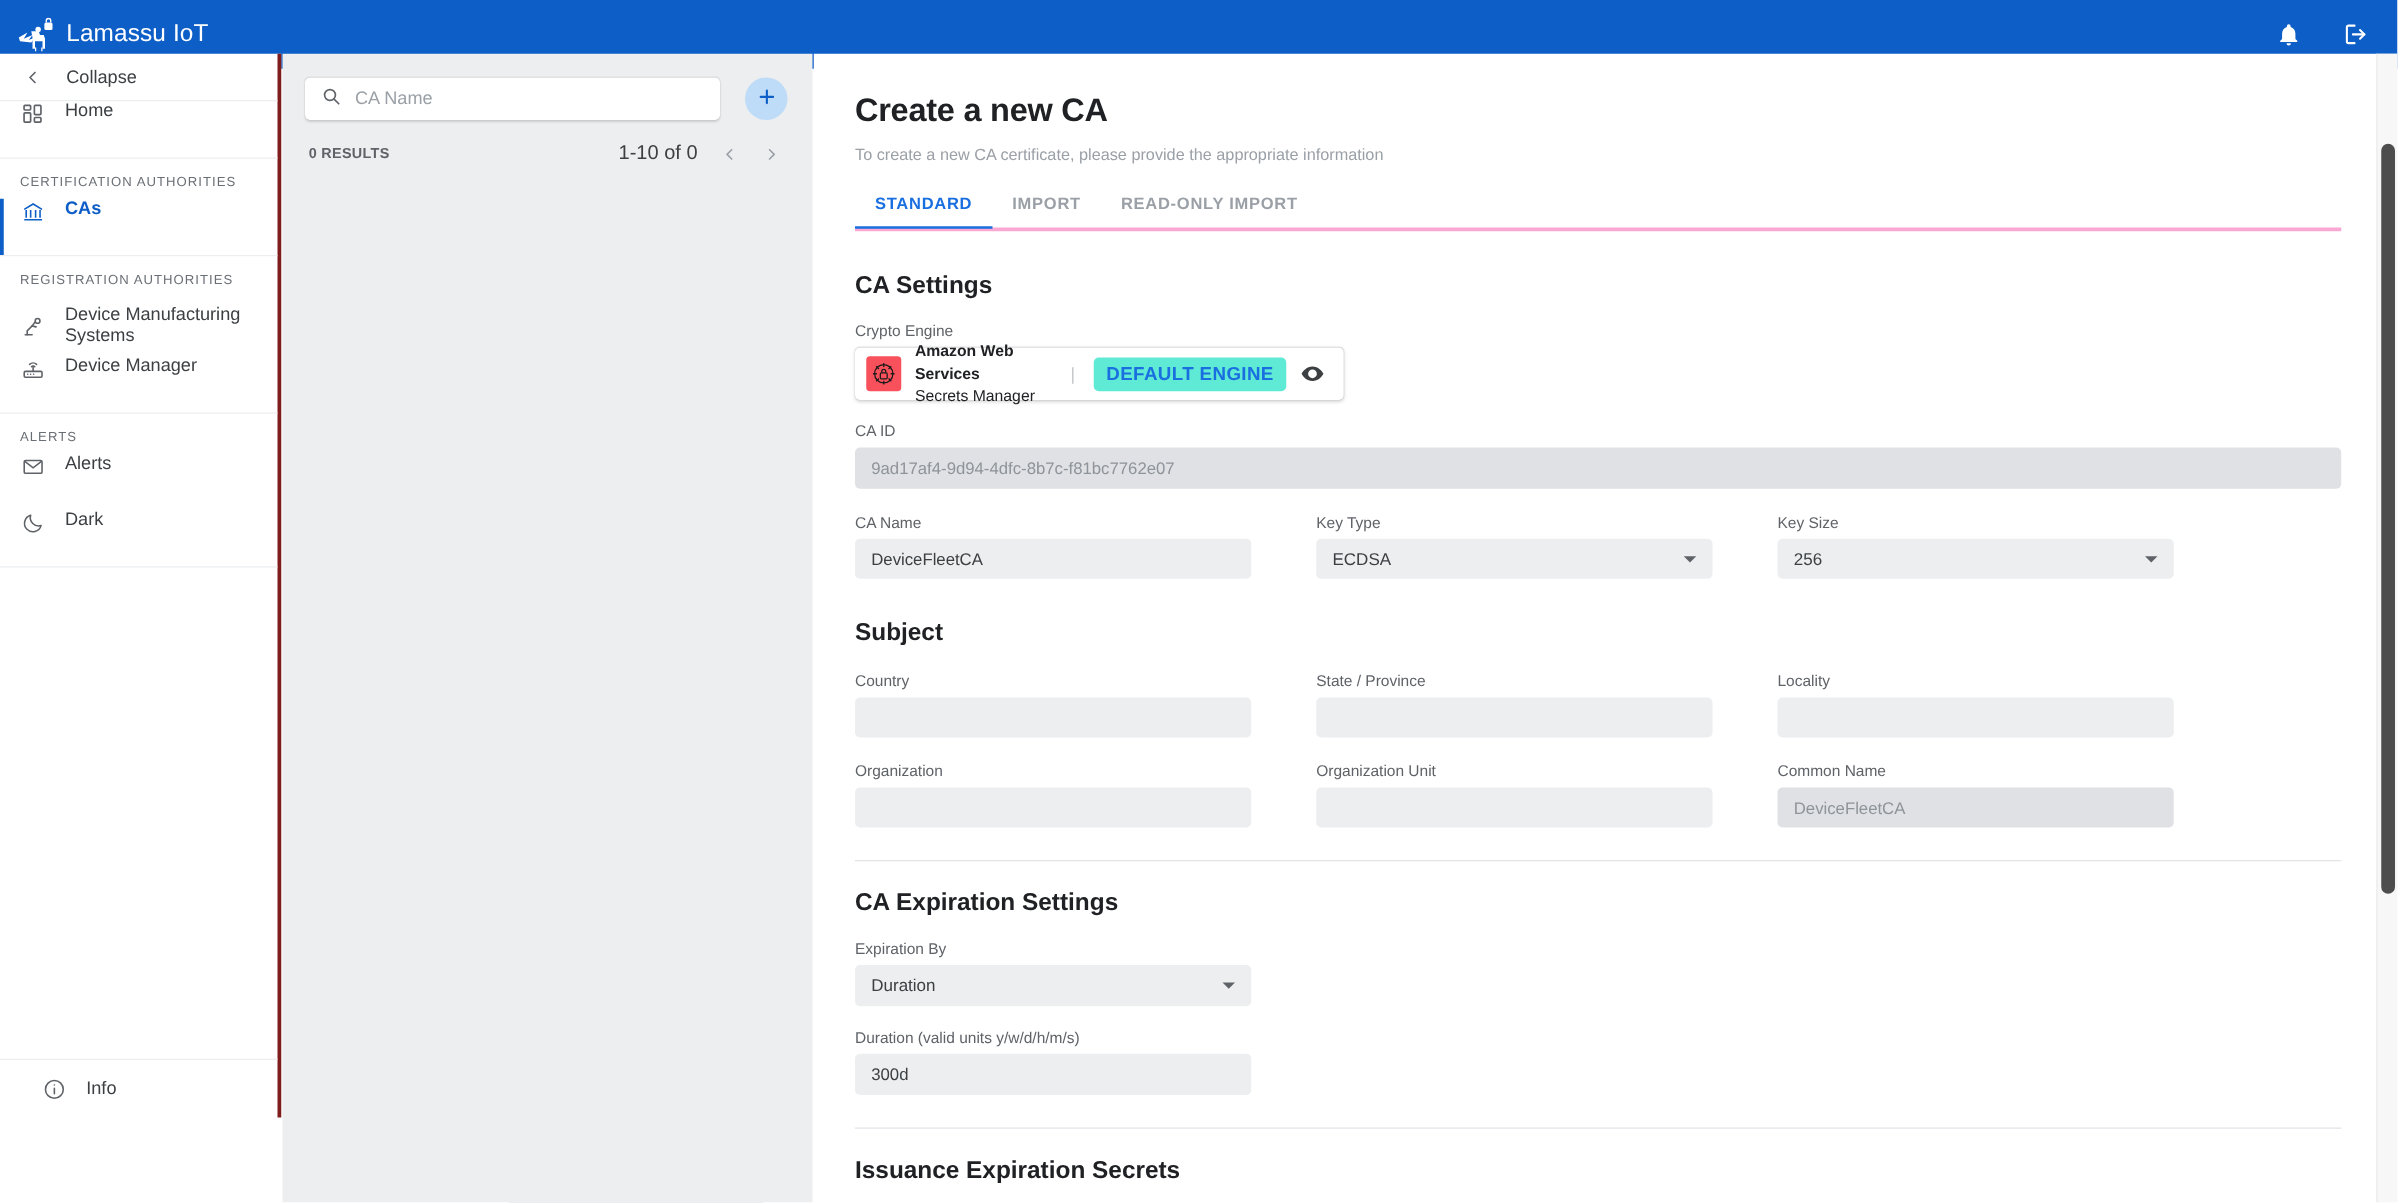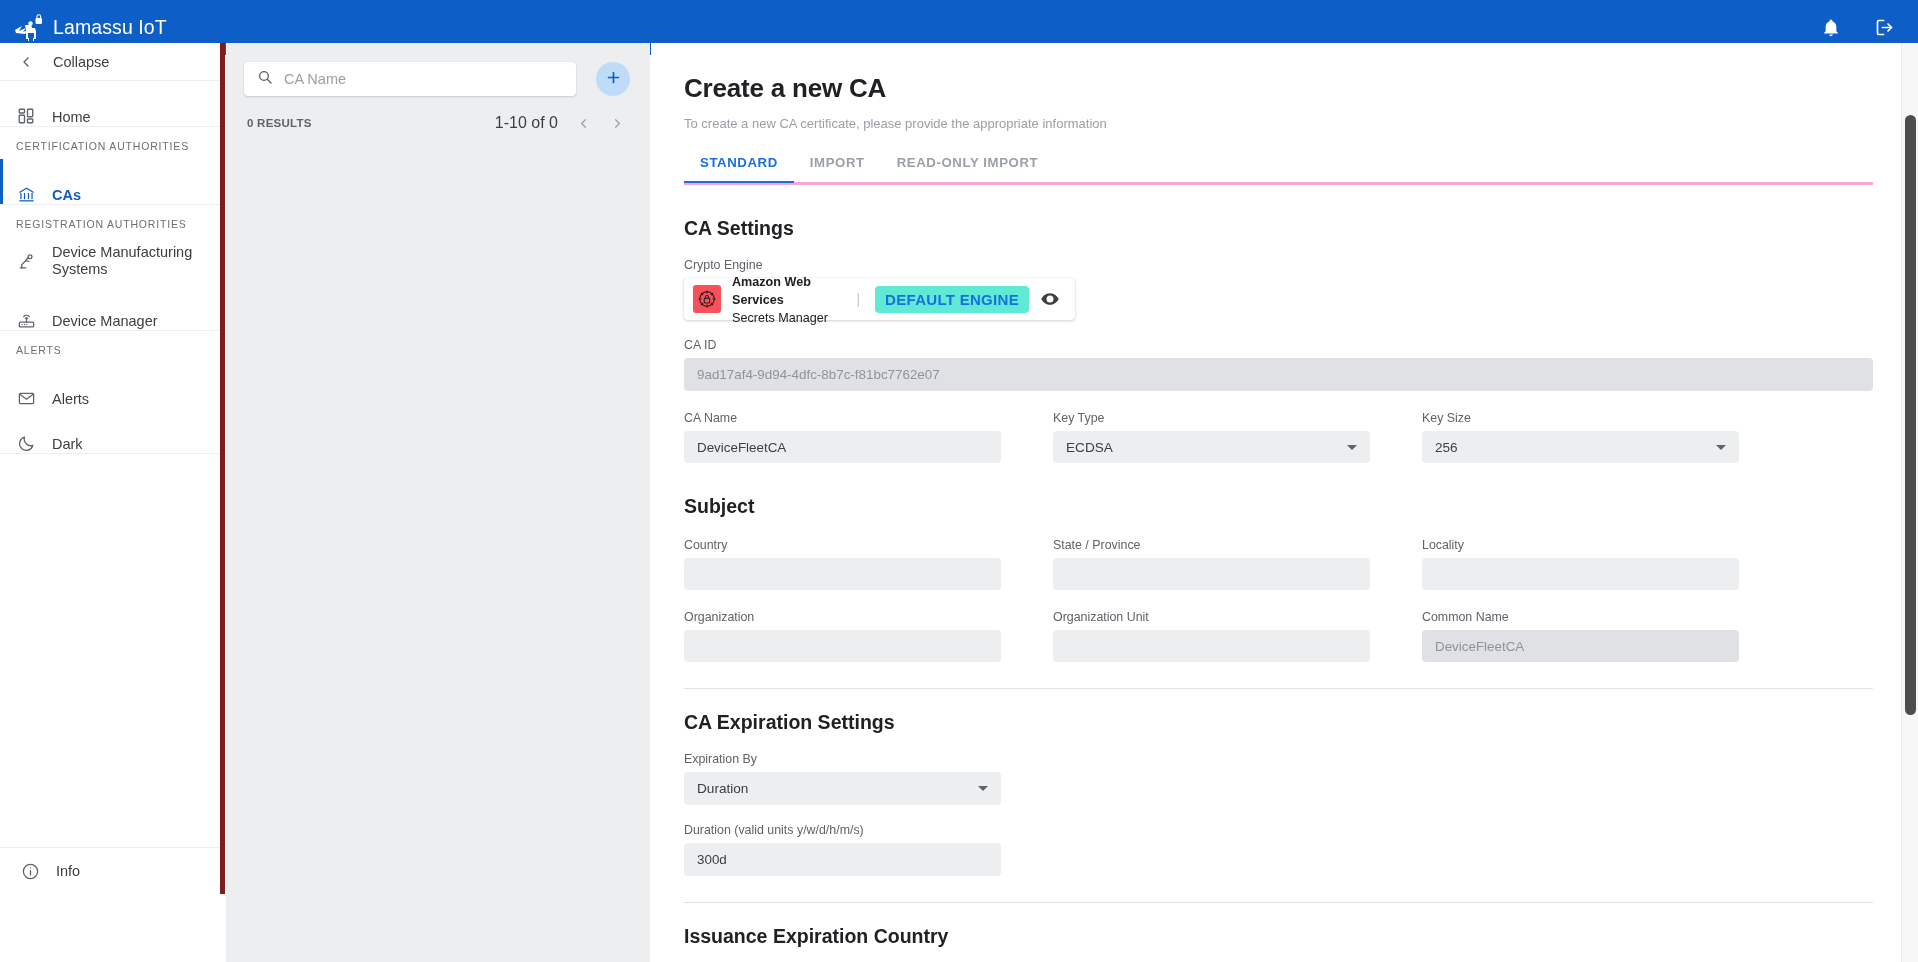--- a/index.html
+++ b/index.html
@@ -26,49 +26,49 @@
     margin-left: auto; display: flex; align-items: center; gap: 27px; padding-right: 21px;
   }
   .topbar-icon {
     width: 26px; height: 26px; display: flex; align-items: center; justify-content: center;
     cursor: pointer;
   }
 
   
   .sidebar {
     position: absolute; top: 43px; left: 0; width: 225px; height: 851px;
-    background: #ffffff; border-right: 5px solid #7f1d1d;
+    background: #ffffff; border-right: 3px solid #7f1d1d;
     display: flex; flex-direction: column;
   }
   .sb-collapse {
     height: 38px; display: flex; align-items: center; gap: 17px; padding-left: 16px;
     border-bottom: 1px solid #eceef0; cursor: pointer;
   }
   .sb-collapse .lbl { font-size: 14.5px; color: #3c4043; }
   .sb-row {
-    height: 45px; display: flex; align-items: flex-end; gap: 16px; padding-left: 16px;
+    height: 45px; display: flex; align-items: flex-start; gap: 16px; padding-left: 16px;
     cursor: pointer; position: relative; color: #3c4043; font-size: 14.5px;
   }
   .sb-row.tall { height: 48px; align-items: center; }
   .sb-row .lbl { line-height: 1.18; }
   .sb-group {
     border-bottom: 1px solid #eceef0;
   }
   .sb-caption {
     font-size: 10.5px; letter-spacing: .82px; color: #6a6f76;
     padding: 13px 0 7px 16px; text-transform: uppercase;
   }
   .sb-row.active { color: #0e5ec7; font-weight: bold; }
   .sb-row.active::before {
     content: ""; position: absolute; left: 0; top: 0; bottom: 0; width: 3px; background: #0e5ec7;
   }
   .sb-icon { width: 20px; height: 20px; display: flex; align-items: center; justify-content: center; flex: 0 0 20px; }
   .sb-spacer { flex: 1 1 auto; }
   .sb-info {
-    height: 47px; display: flex; align-items: center; gap: 16px; padding-left: 20px;
+    height: 47px; display: flex; align-items: center; gap: 16px; padding-left: 33px;
     border-top: 1px solid #eceef0; font-size: 14.5px; color: #3c4043; cursor: pointer;
   }
 
   
   .listpanel {
     position: absolute; top: 43px; left: 226px; width: 424px; height: 919px;
     background: #eceef0;
   }
   .search-row { display: flex; align-items: center; gap: 20px; padding: 19px 20px 0 18px; }
   .searchbox {
@@ -456,21 +456,21 @@
         </div>
       </div>
 
       <div class="field" style="width:317px;">
         <div class="field-label">Duration (valid units y/w/d/h/m/s)</div>
         <input class="input-filled input-tall" value="300d" style="">
       </div>
 
       <div class="hr"></div>
 
-      <div class="section-title" style="margin-top:22px;">Issuance Expiration Country</div>
+      <div class="section-title" style="margin-top:22px;">Issuance Expiration Secrets</div>
 
     </div>
   </div>
 
   <div class="scrollbar">
     <div class="scroll-thumb"></div>
   </div>
 
 </div>
 

